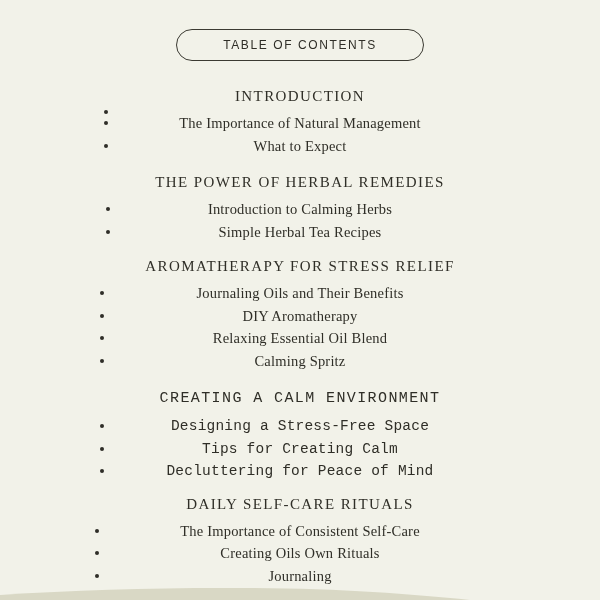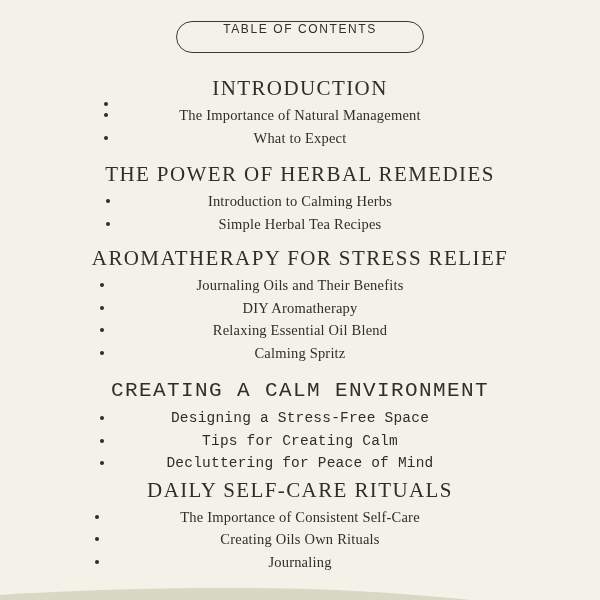--- a/index.html
+++ b/index.html
@@ -16,43 +16,43 @@
     color:var(--text);
     overflow:hidden;
   }
   .page{
     position:relative;
     width:600px;height:600px;
     overflow:hidden;
   }
   
   .toc-pill{
-    margin:21px auto 0 auto;
+    margin:29px auto 0 auto;
     width:248px;height:32px;
     border:1.5px solid var(--border);
     border-radius:16px;
-    display:flex;align-items:flex-start;justify-content:center;
+    display:flex;align-items:center;justify-content:center;
     background:transparent;
   }
   .toc-pill span{
     font-family:"Liberation Sans", sans-serif;
     font-size:12px;
     letter-spacing:1.6px;
     color:var(--text);
   }
   
   .sections{position:relative;z-index:2;}
   .toc-section{text-align:center;}
   .toc-section:nth-of-type(1){margin-top:24px;}
   .toc-section:nth-of-type(2){margin-top:14px;}
   .toc-section:nth-of-type(3){margin-top:12px;}
   .toc-section:nth-of-type(4){margin-top:16px;font-family:Liberation Mono, monospace;}
-  .toc-section:nth-of-type(5){margin-top:4px;}
+  .toc-section:nth-of-type(5){margin-top:10px;}
   .section-heading{
-    font-size:21px;
+    font-size:15px;
     font-weight:normal;
     letter-spacing:1.4px;
     line-height:22px;
     margin-bottom:5px;
     color:var(--text);
   }
   .section-items{list-style:none;}
   .toc-item{
     position:relative;
     font-size:14.5px;

